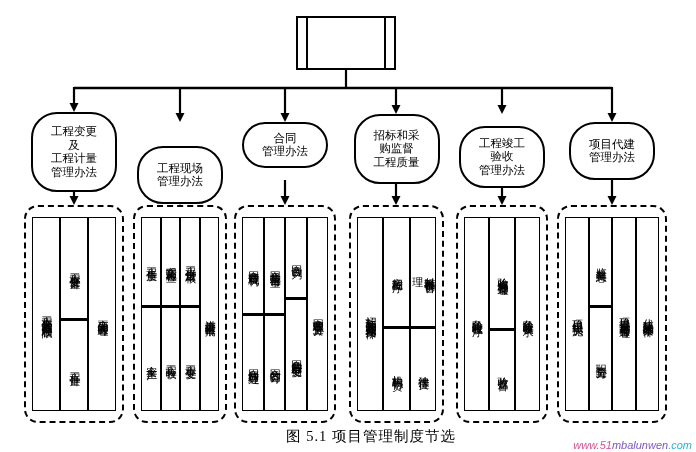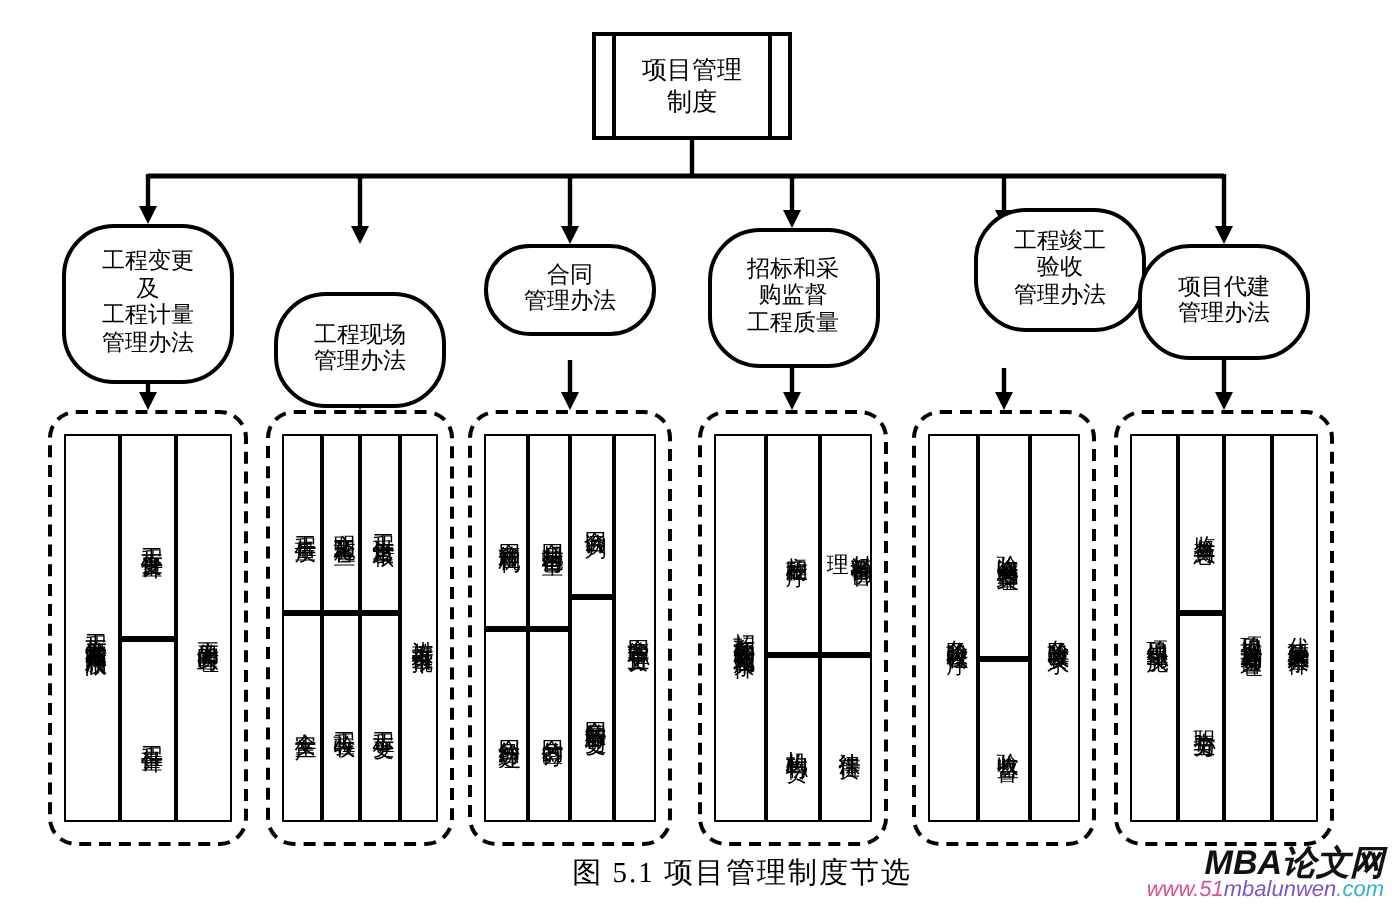--- a/index.html
+++ b/index.html
@@ -70,22 +70,20 @@
       <polygon points="175.5,196 184.5,196 180,205"></polygon>
       <polygon points="280.5,196 289.5,196 285,205"></polygon>
       <polygon points="391.5,196 400.5,196 396,205"></polygon>
       <polygon points="497.5,196 506.5,196 502,205"></polygon>
       <polygon points="607.5,196 616.5,196 612,205"></polygon>
     </g>
   </svg>
 
   <div class="rootbox">
     <span class="rootbar l"></span>
-    <span>项目管理
-制度</span>
     <span class="rootbar r"></span>
   </div>
 
   <div class="branch" style="left:24px;width:100px;">
     <div class="oval" style="top:112px;height:80px;">
       <span class="ovaltext">工程变更
 及
 工程计量
 管理办法</span>
     </div>
@@ -230,21 +228,21 @@
           <div class="sep"></div>
           <div class="cell" style="flex:43;">
               <span class="vtext">法律责任</span>
             </div>
         </div>
       </div>
     </div>
   </div>
 
   <div class="branch" style="left:456px;width:92px;">
-    <div class="oval" style="top:104px;height:62px;margin-left:28px;">
+    <div class="oval" style="top:126px;height:62px;">
       <span class="ovaltext">工程竣工
 验收
 管理办法</span>
     </div>
     <div class="dashed">
       <div class="cells">
         <div class="col">
           <div class="cell" style="flex:1;">
               <span class="vtext">各阶段验收程序</span>
             </div>
@@ -298,17 +296,16 @@
               <span class="vtext">代建单位的基本条件</span>
             </div>
         </div>
       </div>
     </div>
   </div>
 
   <div class="caption">图 5.1 项目管理制度节选</div>
 
   <div class="watermark">
-    <span class="wm-brand">MBA论文网</span>
     <span class="wm-url"><span class="seg0">www.51</span><span class="seg1">mbalunwen</span><span class="seg2">.com</span></span>
   </div>
 
 </div>
 
 </body></html>

